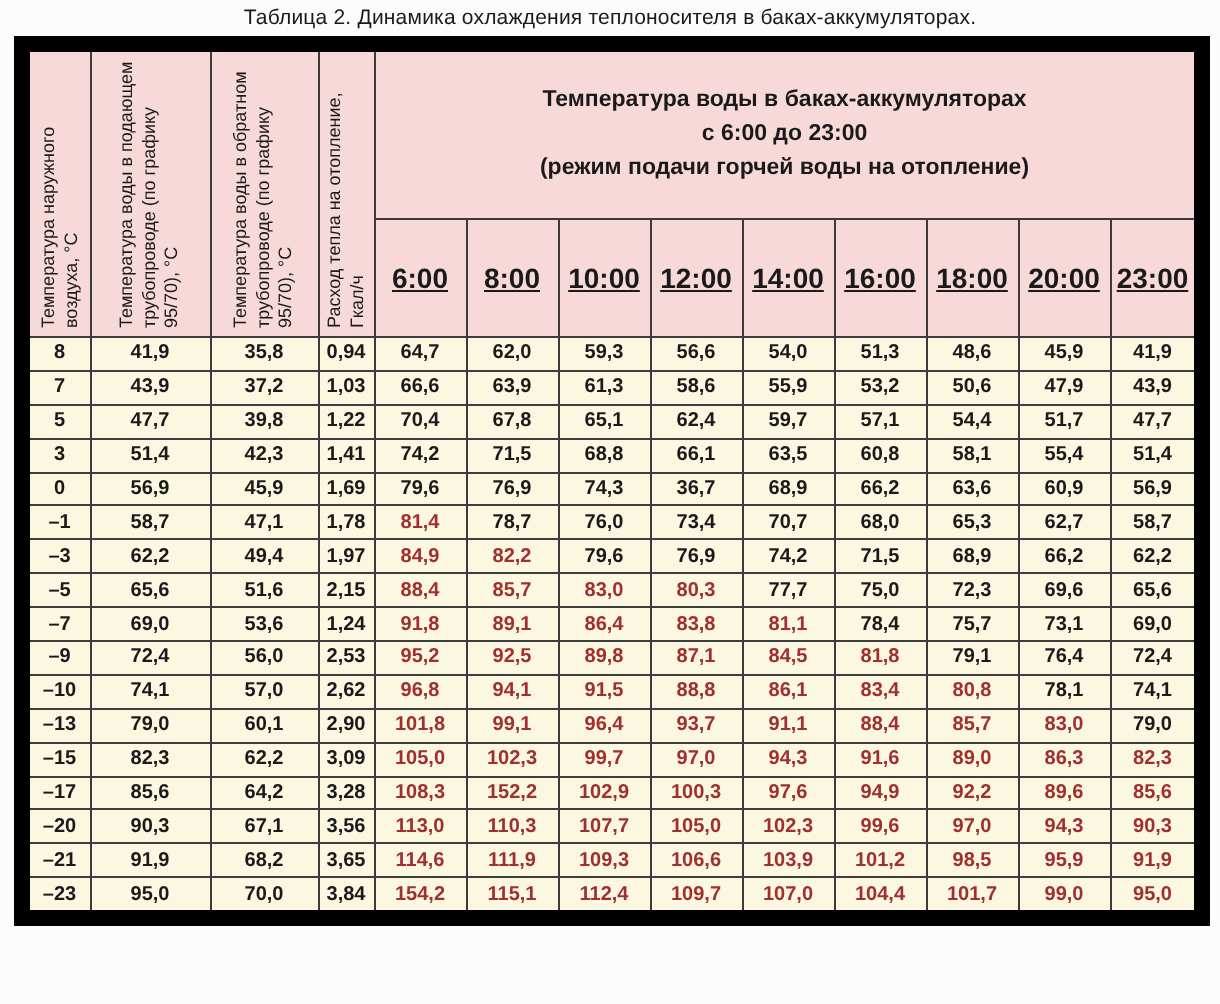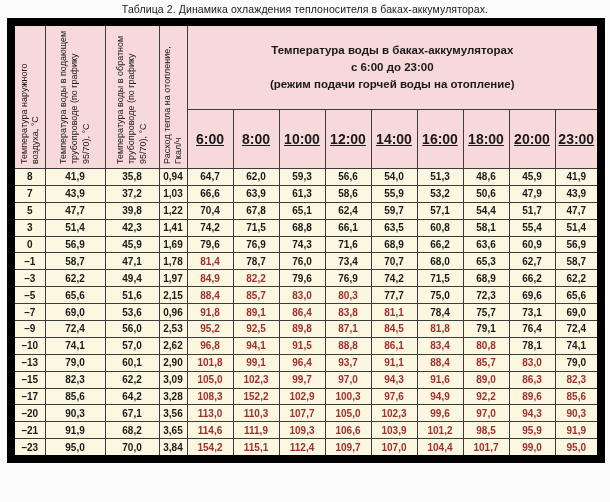--- a/index.html
+++ b/index.html
@@ -195,21 +195,21 @@
           <td>51,4</td>
         </tr>
         <tr>
           <td>0</td>
           <td>56,9</td>
           <td>45,9</td>
           <td>1,69</td>
           <td>79,6</td>
           <td>76,9</td>
           <td>74,3</td>
-          <td>71,6</td>
+          <td>36,7</td>
           <td>68,9</td>
           <td>66,2</td>
           <td>63,6</td>
           <td>60,9</td>
           <td>56,9</td>
         </tr>
         <tr>
           <td>–1</td>
           <td>58,7</td>
           <td>47,1</td>
@@ -251,21 +251,21 @@
           <td>77,7</td>
           <td>75,0</td>
           <td>72,3</td>
           <td>69,6</td>
           <td>65,6</td>
         </tr>
         <tr>
           <td>–7</td>
           <td>69,0</td>
           <td>53,6</td>
-          <td>0,96</td>
+          <td>1,24</td>
           <td class="red">91,8</td>
           <td class="red">89,1</td>
           <td class="red">86,4</td>
           <td class="red">83,8</td>
           <td class="red">81,1</td>
           <td>78,4</td>
           <td>75,7</td>
           <td>73,1</td>
           <td>69,0</td>
         </tr>

